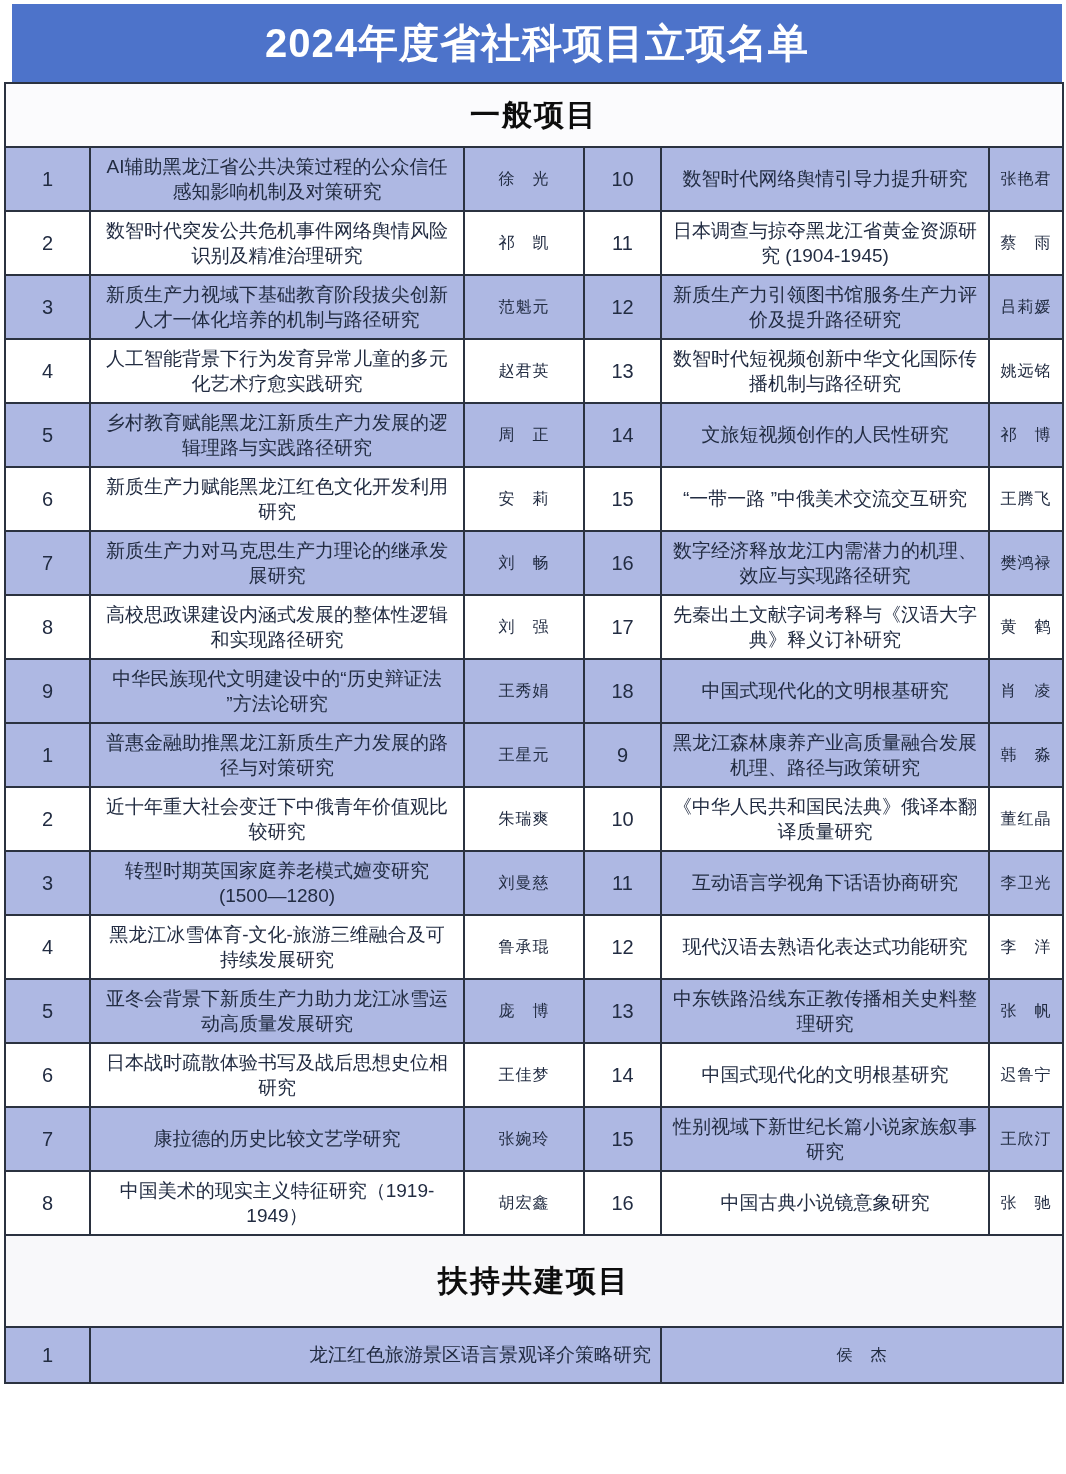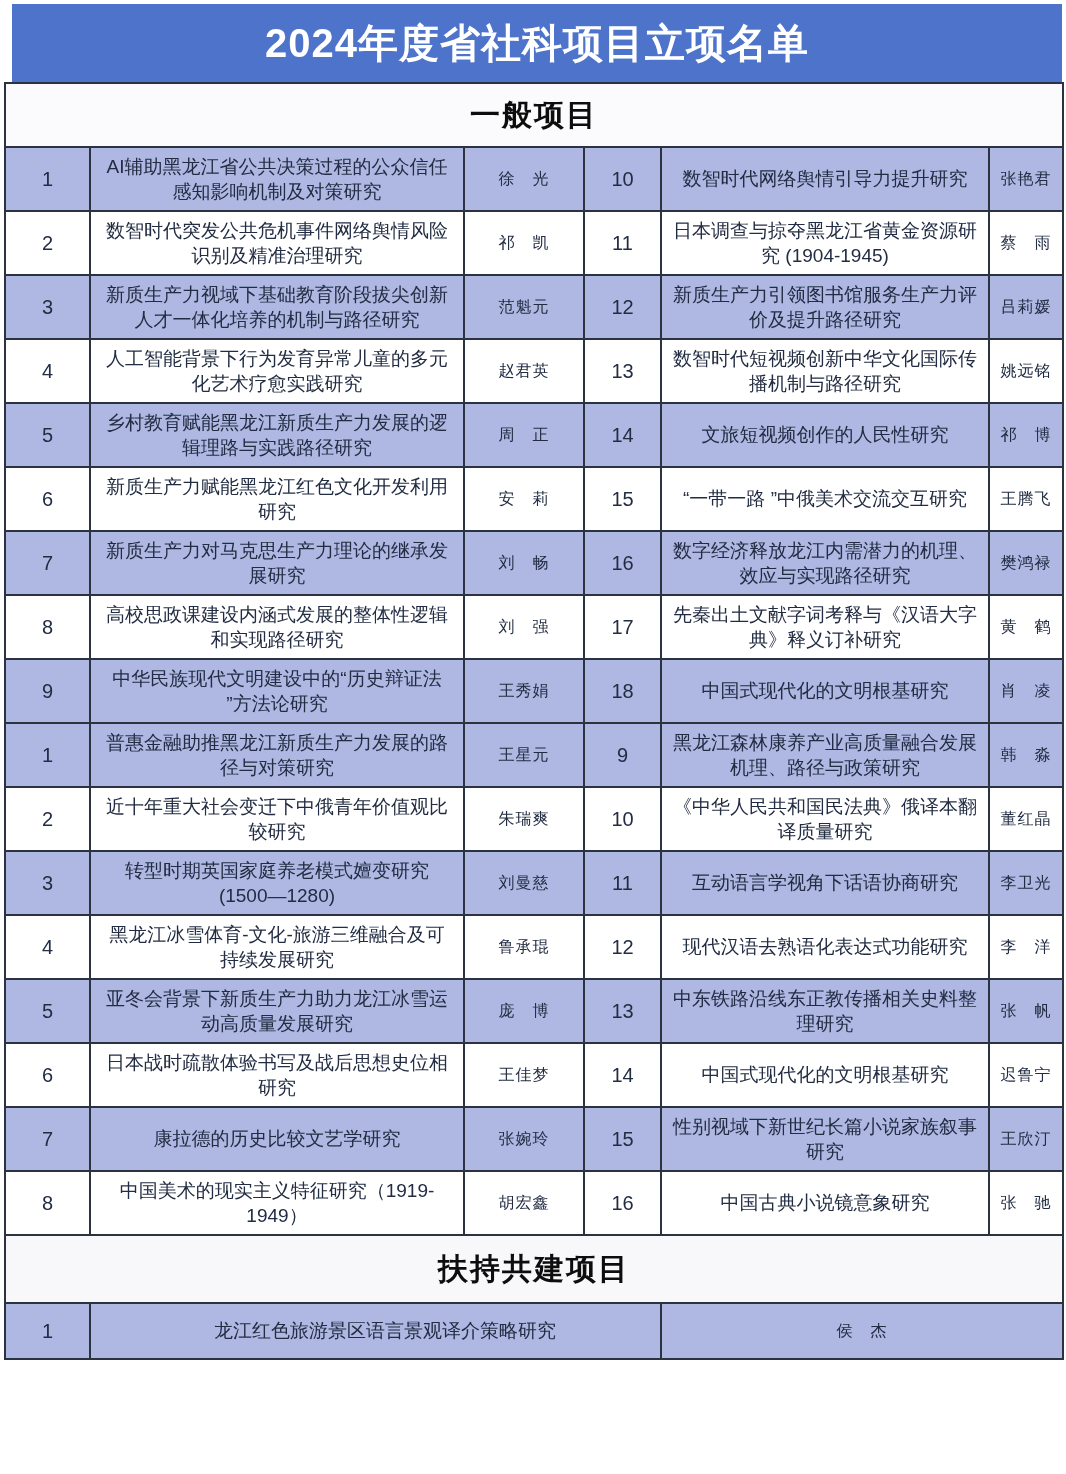--- a/index.html
+++ b/index.html
@@ -44,21 +44,21 @@
     background:var(--section-bg);
     text-align:center;
     font-size:30px;
     font-weight:bold;
     color:#0d0d0d;
     height:64px;
     letter-spacing:2px;
     margin-left:12px;
   }
   tr.section-row.section-0 td{background:#fbfbfd;}
-  tr.section-row.section-2 td{height:68px;background:#f8f8fa;}
+  tr.section-row.section-2 td{height:92px;background:#f8f8fa;}
   tr.data-row td{height:64px;}
   tr.data-row.sec-2 td{height:56px;}
   tr.data-row.alt td{background:var(--row-alt);}
   tr.data-row.plain td{background:var(--row-plain);}
   td.no{
     text-align:center;
     font-size:20px;
   }
   td.title{
     text-align:center;
@@ -66,21 +66,21 @@
     line-height:1.32;
     padding:2px 9px;
   }
   td.name{
     text-align:center;
     font-size:16px;
     padding:0 2px;
     letter-spacing:1px;
   }
   td.title.merged-title{
-    text-align:center;
+    text-align:right;
     padding-left:28px;
   }
 </style>
 </head>
 <body>
 
 <div class="page">
   <div class="title-bar">2024年度省社科项目立项名单</div>
 
   <table class="projects">

